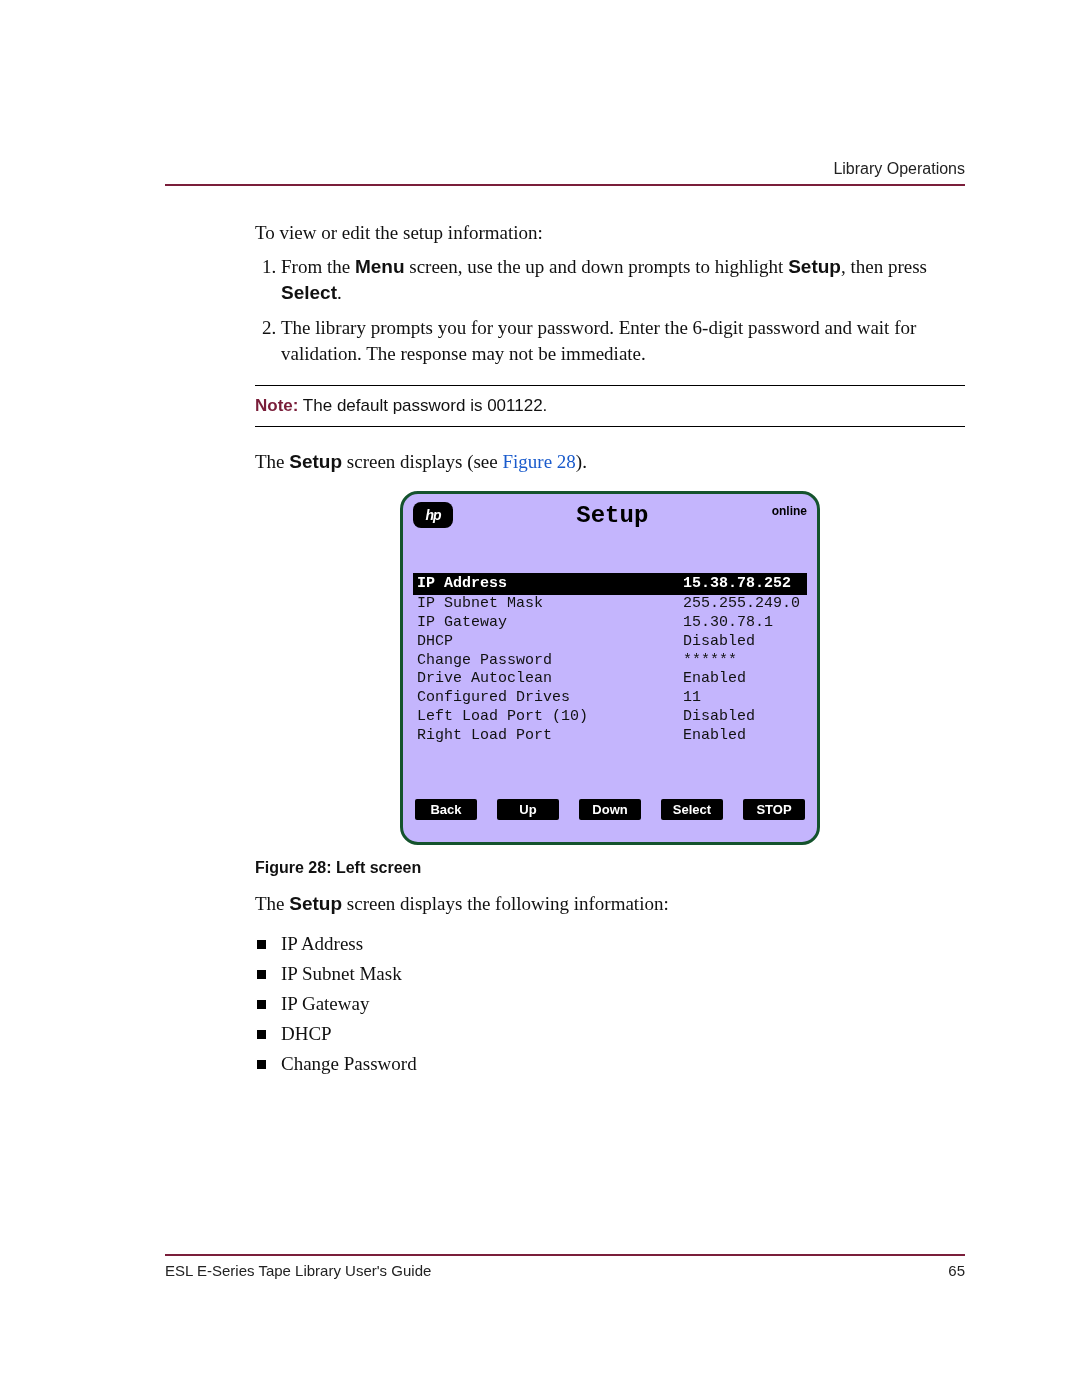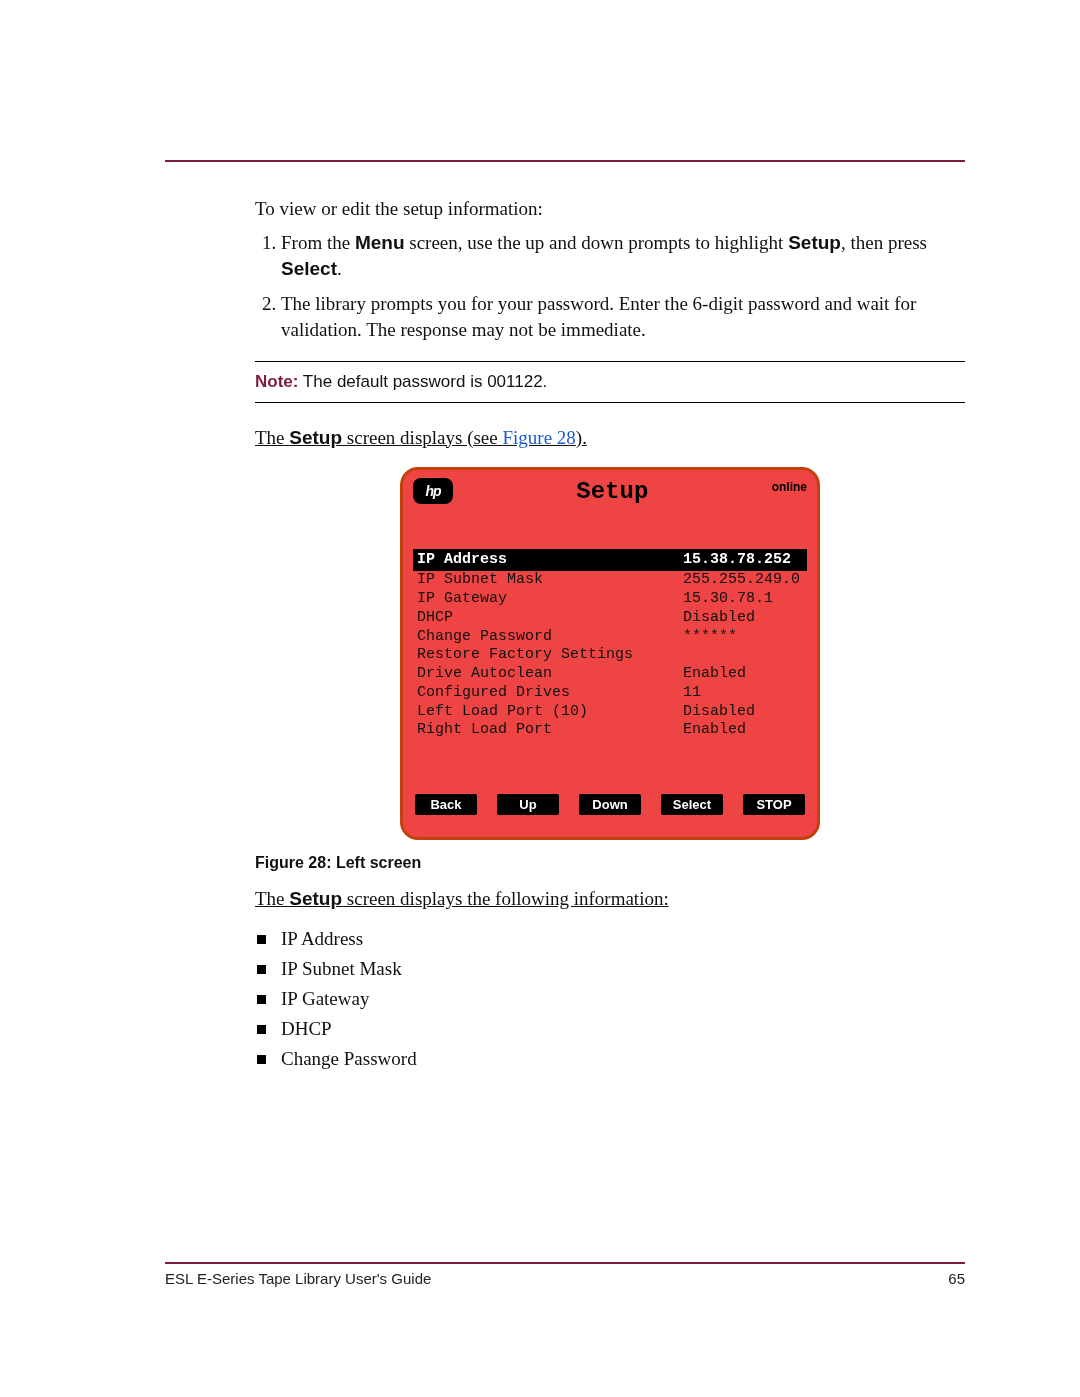--- a/index.html
+++ b/index.html
@@ -78,35 +78,34 @@
     font-size: 17px;
     padding: 10px 0 10px 0;
   }
   .note-label {
     color: var(--maroon);
     font-weight: bold;
   }
   p.displays {
     font-size: 19px;
     margin: 4px 0 18px 0;
-    text-decoration: underline;
   }
   a.figlink {
     color: var(--link-blue);
     text-decoration: none;
   }
   
   .lcd-wrap {
     width: 420px;
     margin: 0 auto 14px auto;
   }
   .lcd {
-    border: 3px solid #c2410c;
+    border: 3px solid #14532d;
     border-radius: 18px;
-    background: #ef4444;
+    background: #c4b5fd;
     padding: 8px 10px 10px 10px;
     font-family: "Courier New", Courier, monospace;
   }
   .lcd-top {
     display: flex;
     align-items: center;
     justify-content: space-between;
     gap: 8px;
     margin-bottom: 44px;
   }
@@ -198,35 +197,36 @@
     top: 7px;
     width: 9px;
     height: 9px;
     background: #000;
   }
   
   .footer {
     position: absolute;
     left: 165px;
     right: 115px;
-    bottom: 110px;
+    bottom: 118px;
   }
   .footer-row {
     display: flex;
     justify-content: space-between;
     font-family: Arial, Helvetica, sans-serif;
     font-size: 15px;
     padding-top: 6px;
     color: #222;
   }
 </style>
 </head>
 <body>
 
 <div class="page-inner">
+  <div class="running-head">Library Operations</div>
   <hr class="rule-maroon">
 
   <div class="content">
 
     <p class="lead">To view or edit the setup information:</p>
 
     <ol class="steps">
       <li>
         <span class="step-inner">
           <span>From the </span><span class="bold">Menu</span><span> screen, use the up and down prompts to highlight </span><span class="bold">Setup</span><span>, then press </span><span class="bold">Select</span><span>.</span>
@@ -267,24 +267,20 @@
           <span class="lbl">IP Gateway</span>
           <span class="val">15.30.78.1</span>
         </div>
         <div class="lcd-row">
           <span class="lbl">DHCP</span>
           <span class="val">Disabled</span>
         </div>
         <div class="lcd-row">
           <span class="lbl">Change Password</span>
           <span class="val">******</span>
-        </div>
-        <div class="lcd-row">
-          <span class="lbl">Restore Factory Settings</span>
-          <span class="val"></span>
         </div>
         <div class="lcd-row">
           <span class="lbl">Drive Autoclean</span>
           <span class="val">Enabled</span>
         </div>
         <div class="lcd-row">
           <span class="lbl">Configured Drives</span>
           <span class="val">11</span>
         </div>
         <div class="lcd-row">

